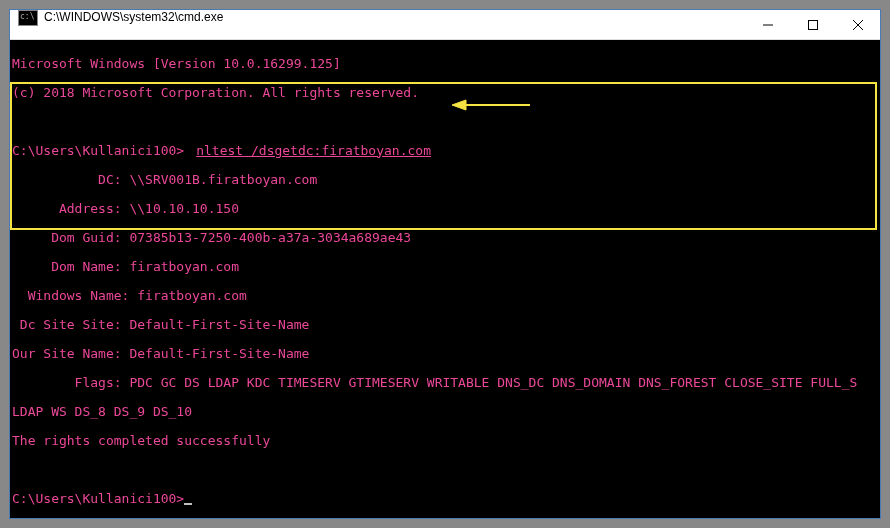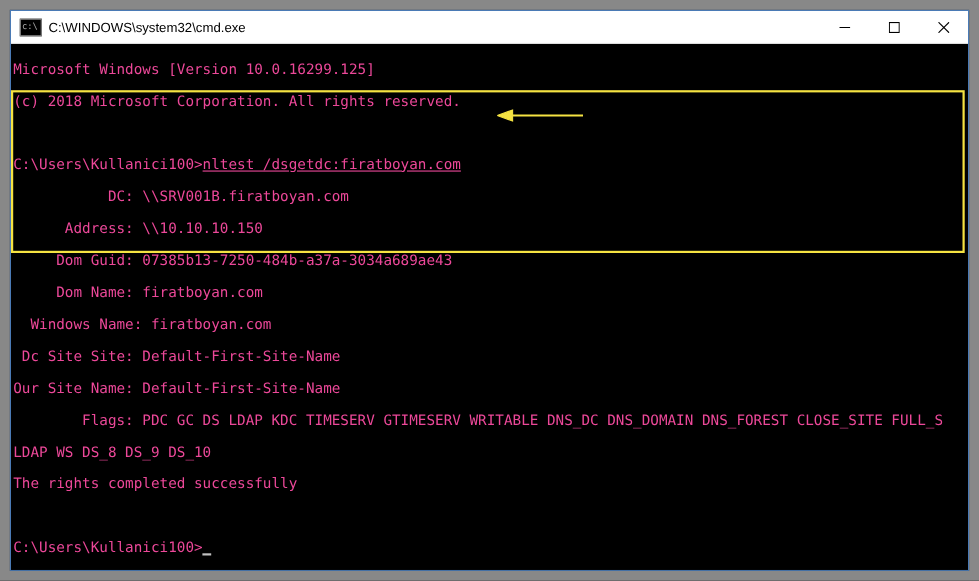--- a/index.html
+++ b/index.html
@@ -21,21 +21,21 @@
       width: 872px;
       height: 510px;
       background: #000;
       border: 1px solid #4a7ab5;
       position: relative;
     }
     .title-bar {
       height: 30px;
       background: #ffffff;
       display: flex;
-      align-items: center;
+      align-items: flex-start;
       border-bottom: 1px solid #ddd;
     }
     .title-bar-icon {
       width: 20px;
       height: 16px;
       margin-left: 8px;
       margin-right: 6px;
       display: inline-block;
       background: #000;
       border: 1px solid #888;
@@ -88,20 +88,21 @@
     .highlight-box {
       position: absolute;
       border: 2px solid #f5e342;
       pointer-events: none;
     }
     .term-line {
       white-space: pre;
     }
     .underline-cmd {
       text-decoration: underline;
+      margin-left: 12px;
     }
     .arrow {
       position: absolute;
       pointer-events: none;
     }
     .arrow svg line, .arrow svg polygon {
       stroke: #f5e342;
       fill: #f5e342;
     }
     .cursor {
@@ -140,21 +141,21 @@
     </div>
   </div>
 
   <div class="terminal-body">
 <div class="term-line">Microsoft Windows [Version 10.0.16299.125]</div>
 <div class="term-line">(c) 2018 Microsoft Corporation. All rights reserved.</div>
 <div class="term-line"> </div>
 <div class="term-line"><span>C:\Users\Kullanici100&gt;</span><span class="underline-cmd">nltest /dsgetdc:firatboyan.com</span></div>
 <div class="term-line">           DC: \\SRV001B.firatboyan.com</div>
 <div class="term-line">      Address: \\10.10.10.150</div>
-<div class="term-line">     Dom Guid: 07385b13-7250-484b-a37a-3034a689ae43</div>
+<div class="term-line">     Dom Guid: 07385b13-7250-400b-a37a-3034a689ae43</div>
 <div class="term-line">     Dom Name: firatboyan.com</div>
 <div class="term-line">  Windows Name: firatboyan.com</div>
 <div class="term-line"> Dc Site Site: Default-First-Site-Name</div>
 <div class="term-line">Our Site Name: Default-First-Site-Name</div>
 <div class="term-line">        Flags: PDC GC DS LDAP KDC TIMESERV GTIMESERV WRITABLE DNS_DC DNS_DOMAIN DNS_FOREST CLOSE_SITE FULL_S</div>
 <div class="term-line">LDAP WS DS_8 DS_9 DS_10</div>
 <div class="term-line">The rights completed successfully</div>
 <div class="term-line"> </div>
 <div class="term-line"><span>C:\Users\Kullanici100&gt;</span><span class="cursor"></span></div>
 

